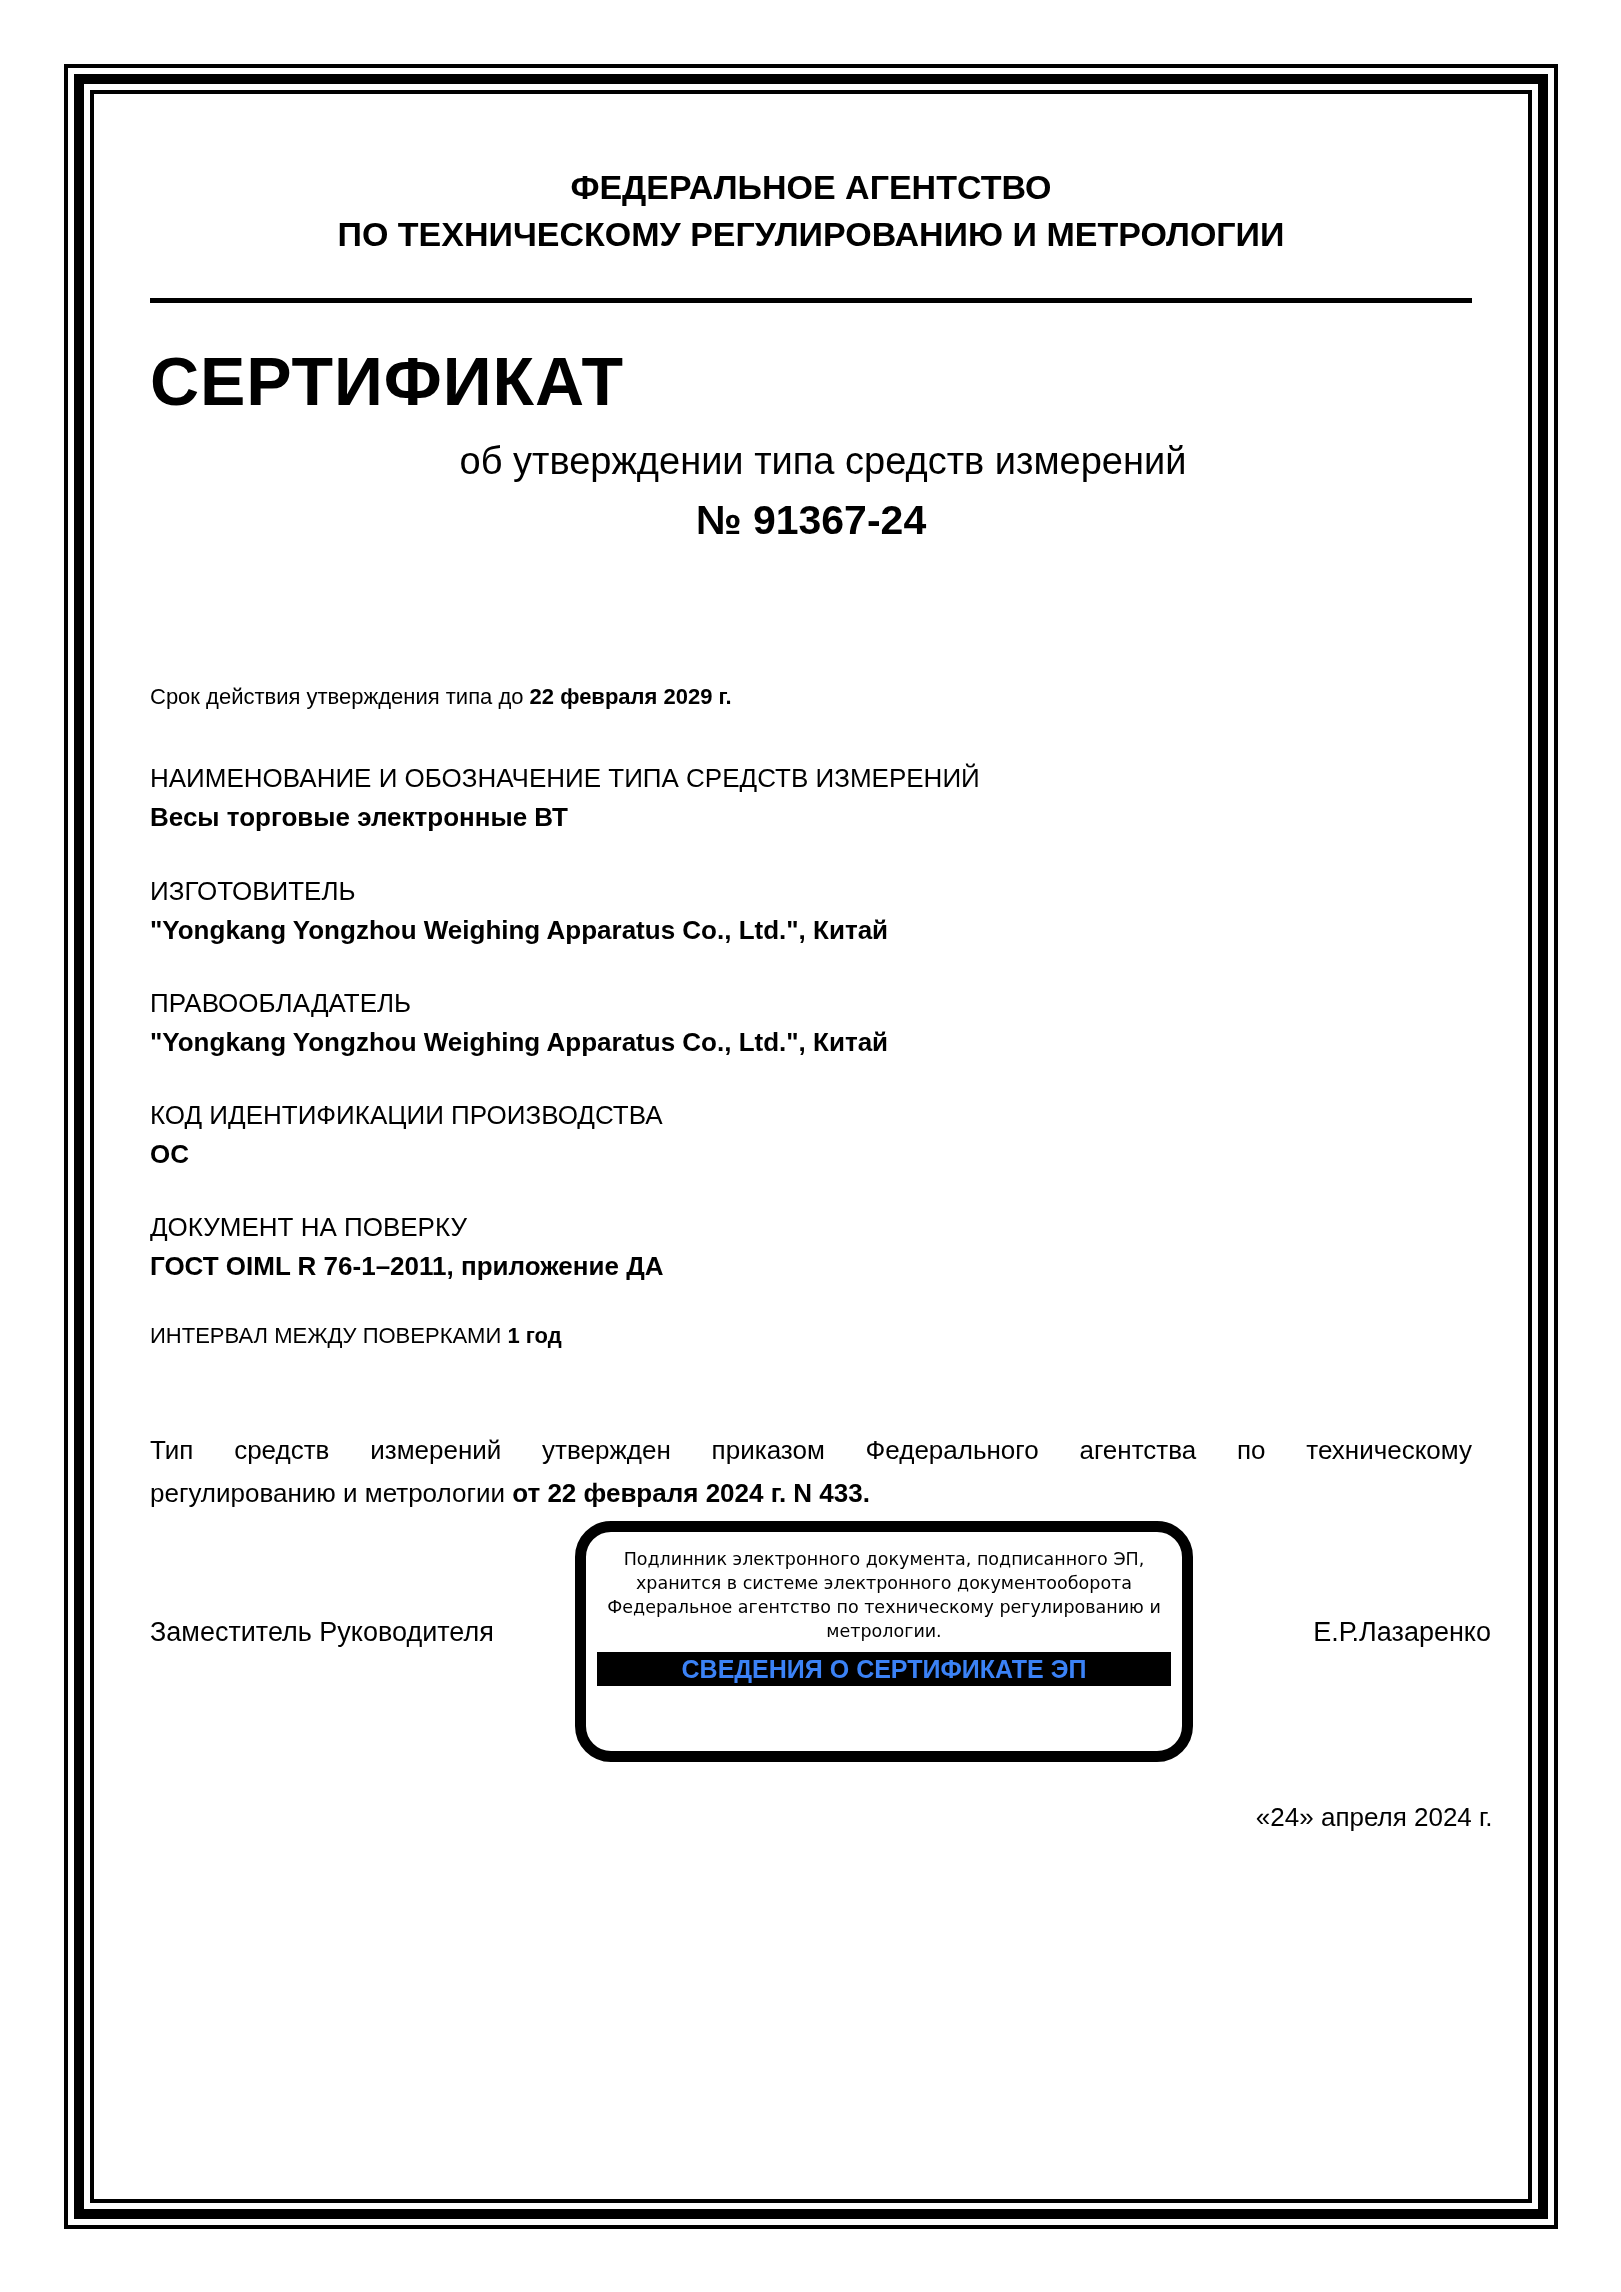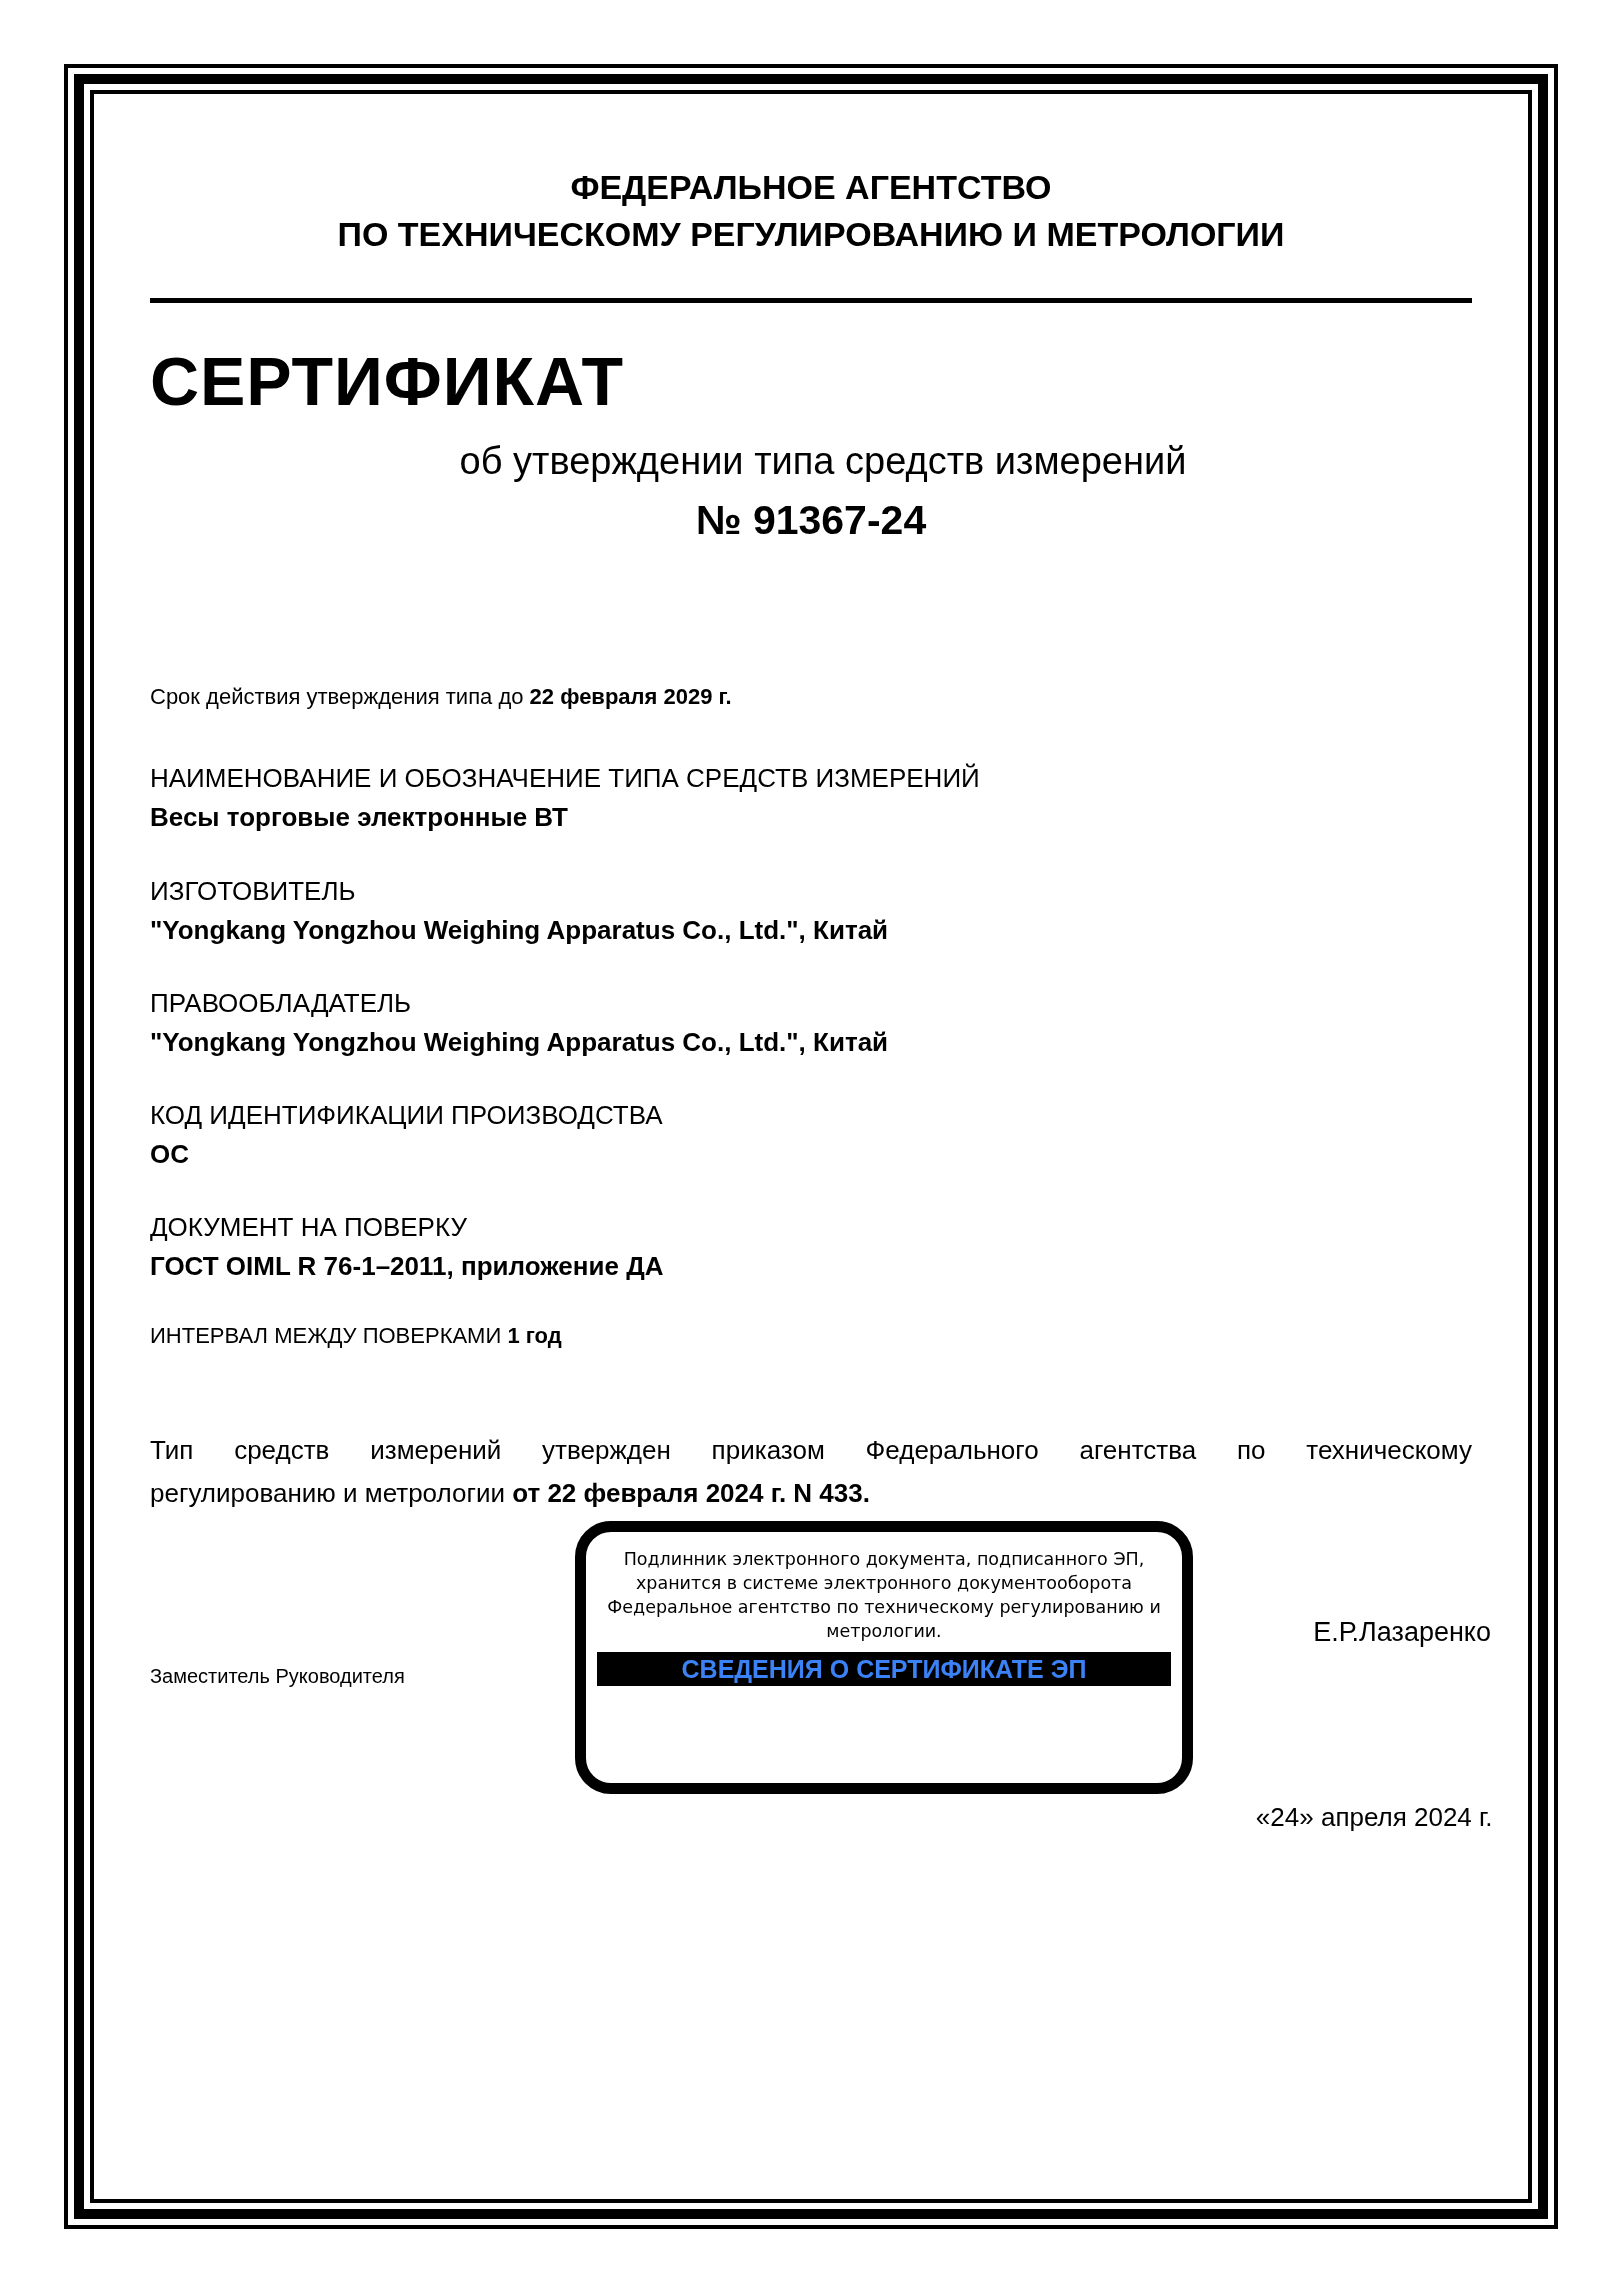--- a/index.html
+++ b/index.html
@@ -18,31 +18,31 @@
   .doc-title{position:absolute;top:347px;left:0;width:100%;text-align:left;
     font-size:68px;font-weight:bold;letter-spacing:0.9px;line-height:68px;}
   .doc-subtitle{position:absolute;top:441px;left:12px;width:100%;text-align:center;font-size:38px;line-height:41px;}
   .doc-number{position:absolute;top:497px;left:0;width:100%;text-align:center;font-size:41px;font-weight:bold;}
   .line{position:absolute;left:0;width:100%;font-size:22px;line-height:36px;}
   .b{font-weight:bold;}
   .section{position:absolute;left:0;width:100%;font-size:26px;line-height:39px;}
   .approval{position:absolute;left:0;width:100%;top:1429px;font-size:26px;line-height:43px;}
   .approval .l1{text-align:justify;text-align-last:justify;}
   .stamp{
-    position:absolute;left:425px;top:1521px;width:618px;height:273px;box-sizing:border-box;
+    position:absolute;left:425px;top:1521px;width:618px;height:241px;box-sizing:border-box;
     border:11.6px solid #000;border-radius:36px;background:#fff;
     font-family:"DejaVu Sans",sans-serif;
   }
   .stamp-notice{margin-top:15px;text-align:center;font-size:17.5px;line-height:24px;}
   .stamp-bar{margin:9px 10.7px 0 10.7px;height:34px;background:#000;color:#3b82f6;text-align:center;
     font-family:"Liberation Sans",sans-serif;font-weight:bold;font-size:25px;line-height:35px;}
   .stamp-fields{margin:12.5px 9px 0 15px;font-size:18px;line-height:24px;}
   .frow{display:flex;}
   .flabel{min-width:128px;}
-  .sig-role{position:absolute;top:1665px;left:0;font-size:20px;text-align:center;}
+  .sig-role{position:absolute;top:1617px;left:0;font-size:27px;text-align:center;}
   .sig-name{position:absolute;top:1617px;right:-19px;font-size:27px;}
   .issue-date{position:absolute;top:1802px;right:-20.6px;font-size:26px;}
 </style>
 </head>
 <body>
 
 <div class="page">
 
   <div class="frame f1"></div>
   <div class="frame f2"></div>

